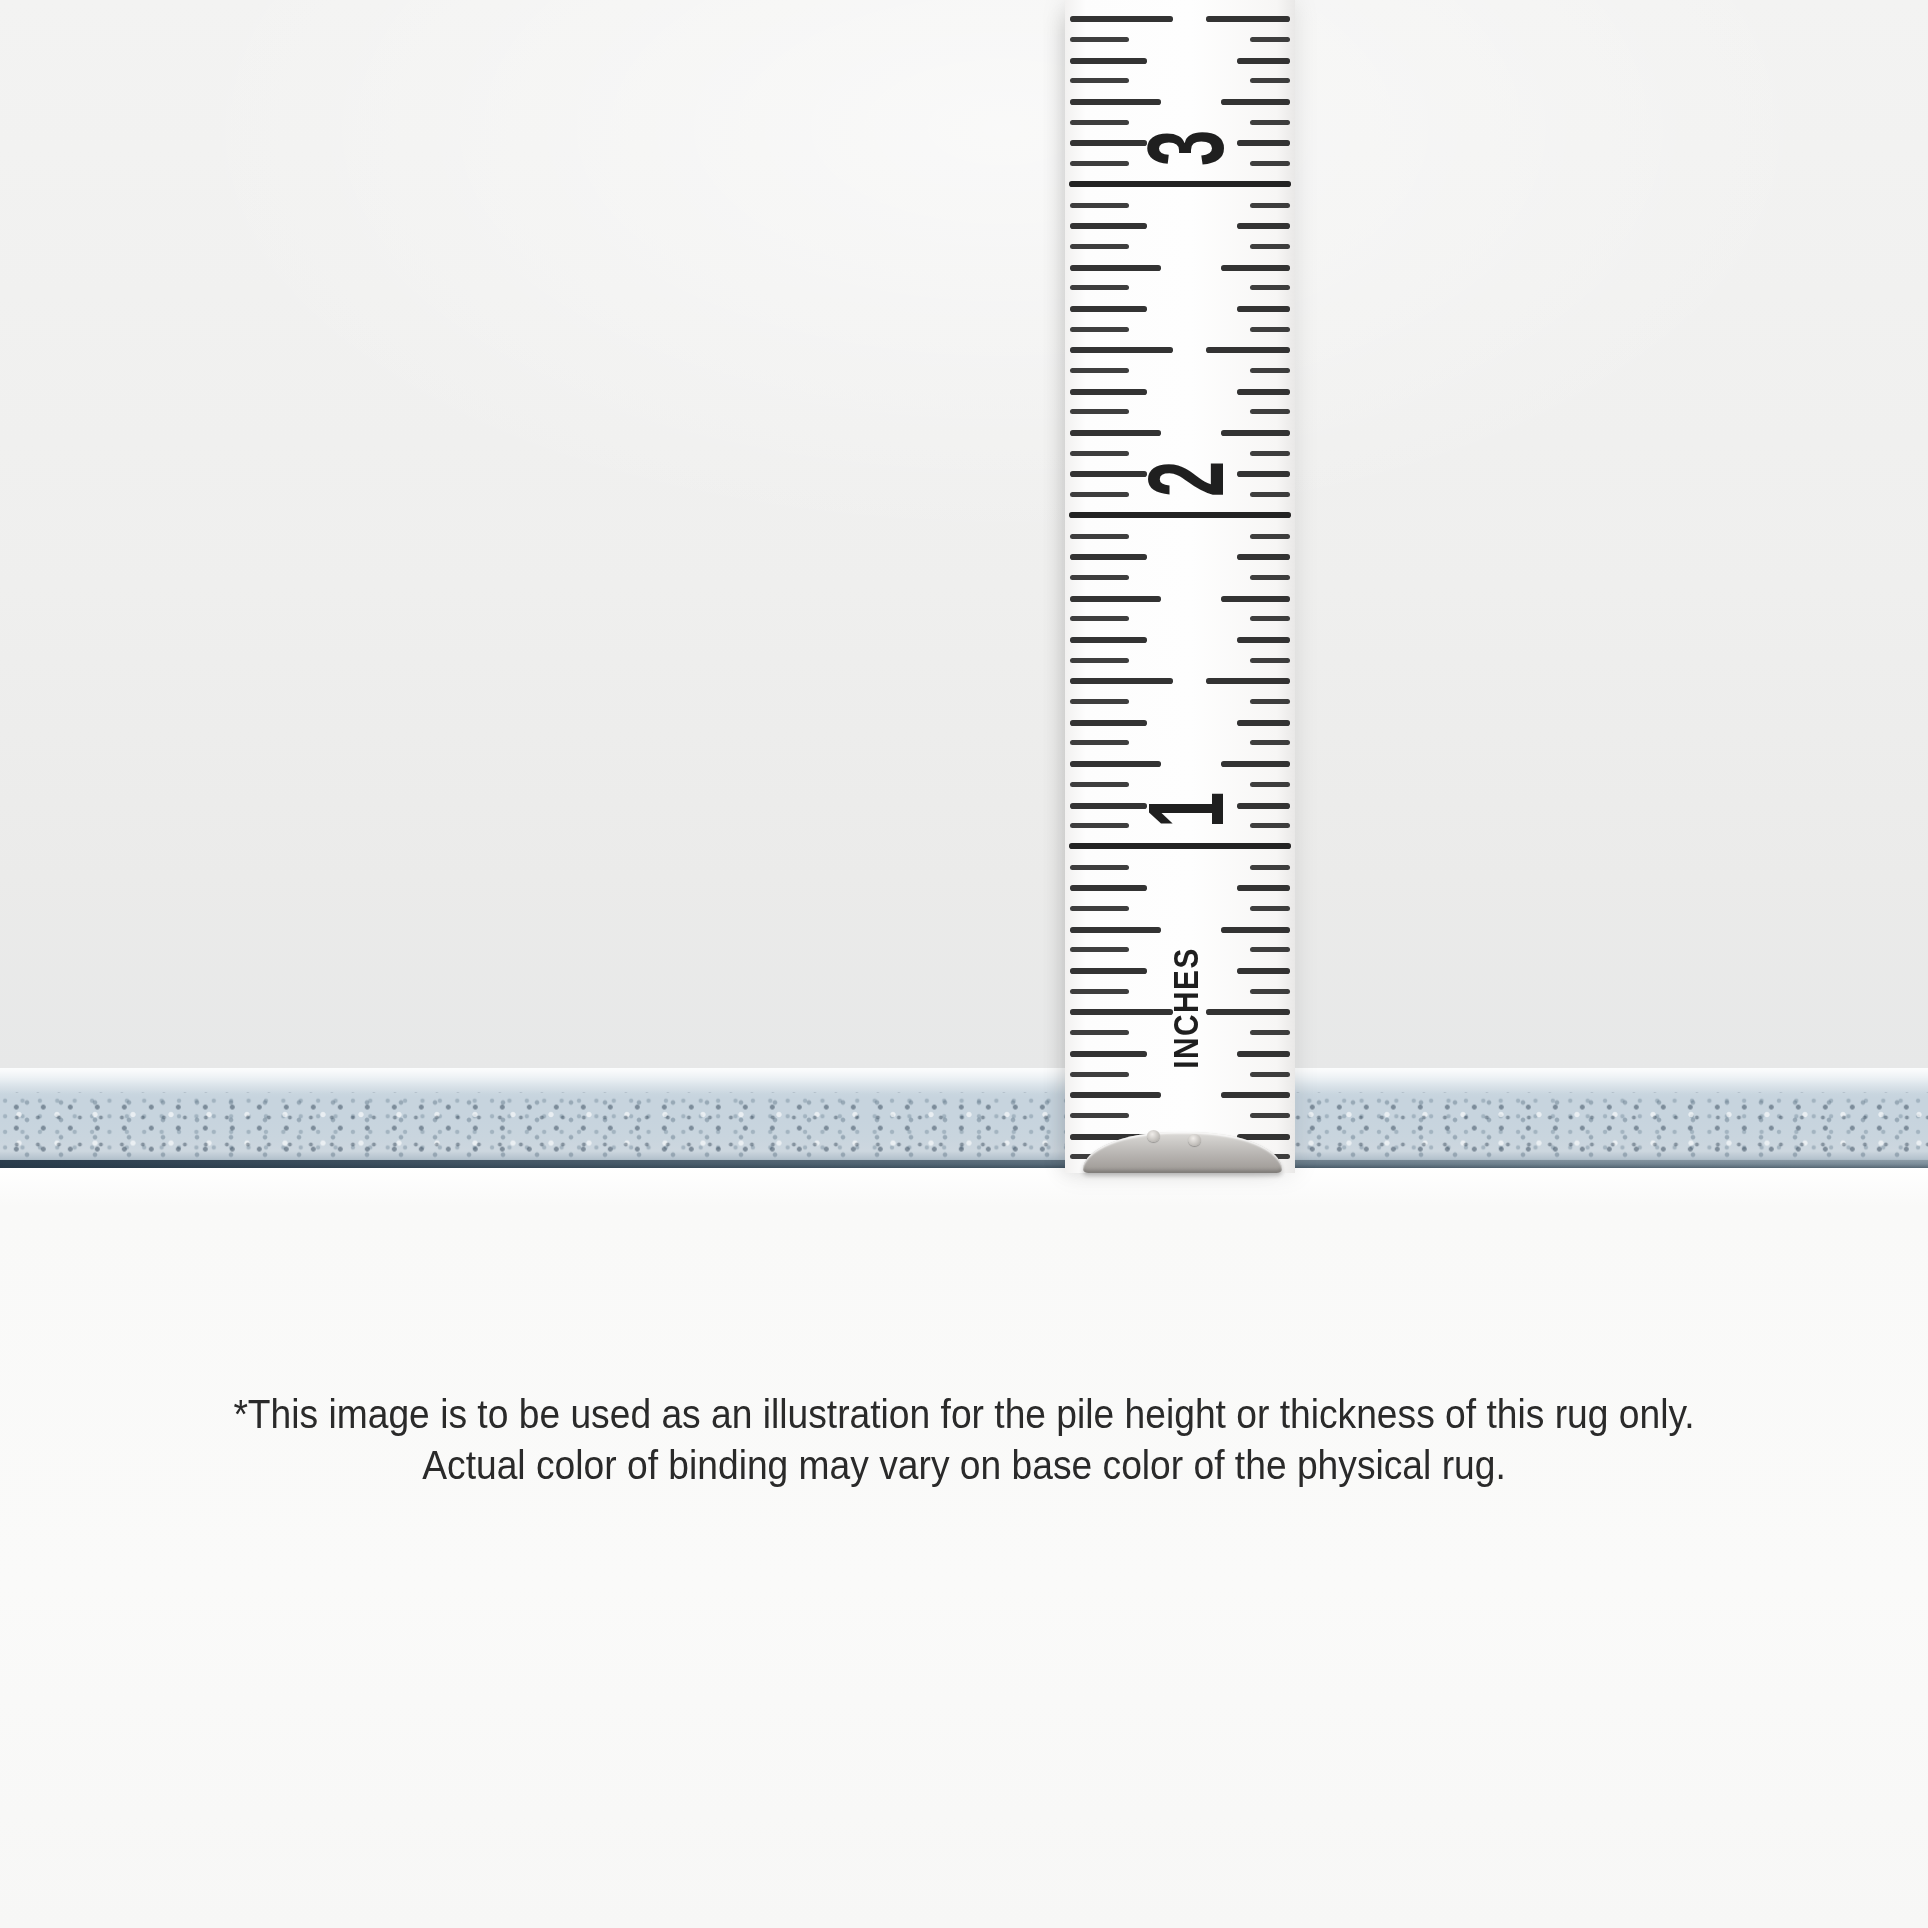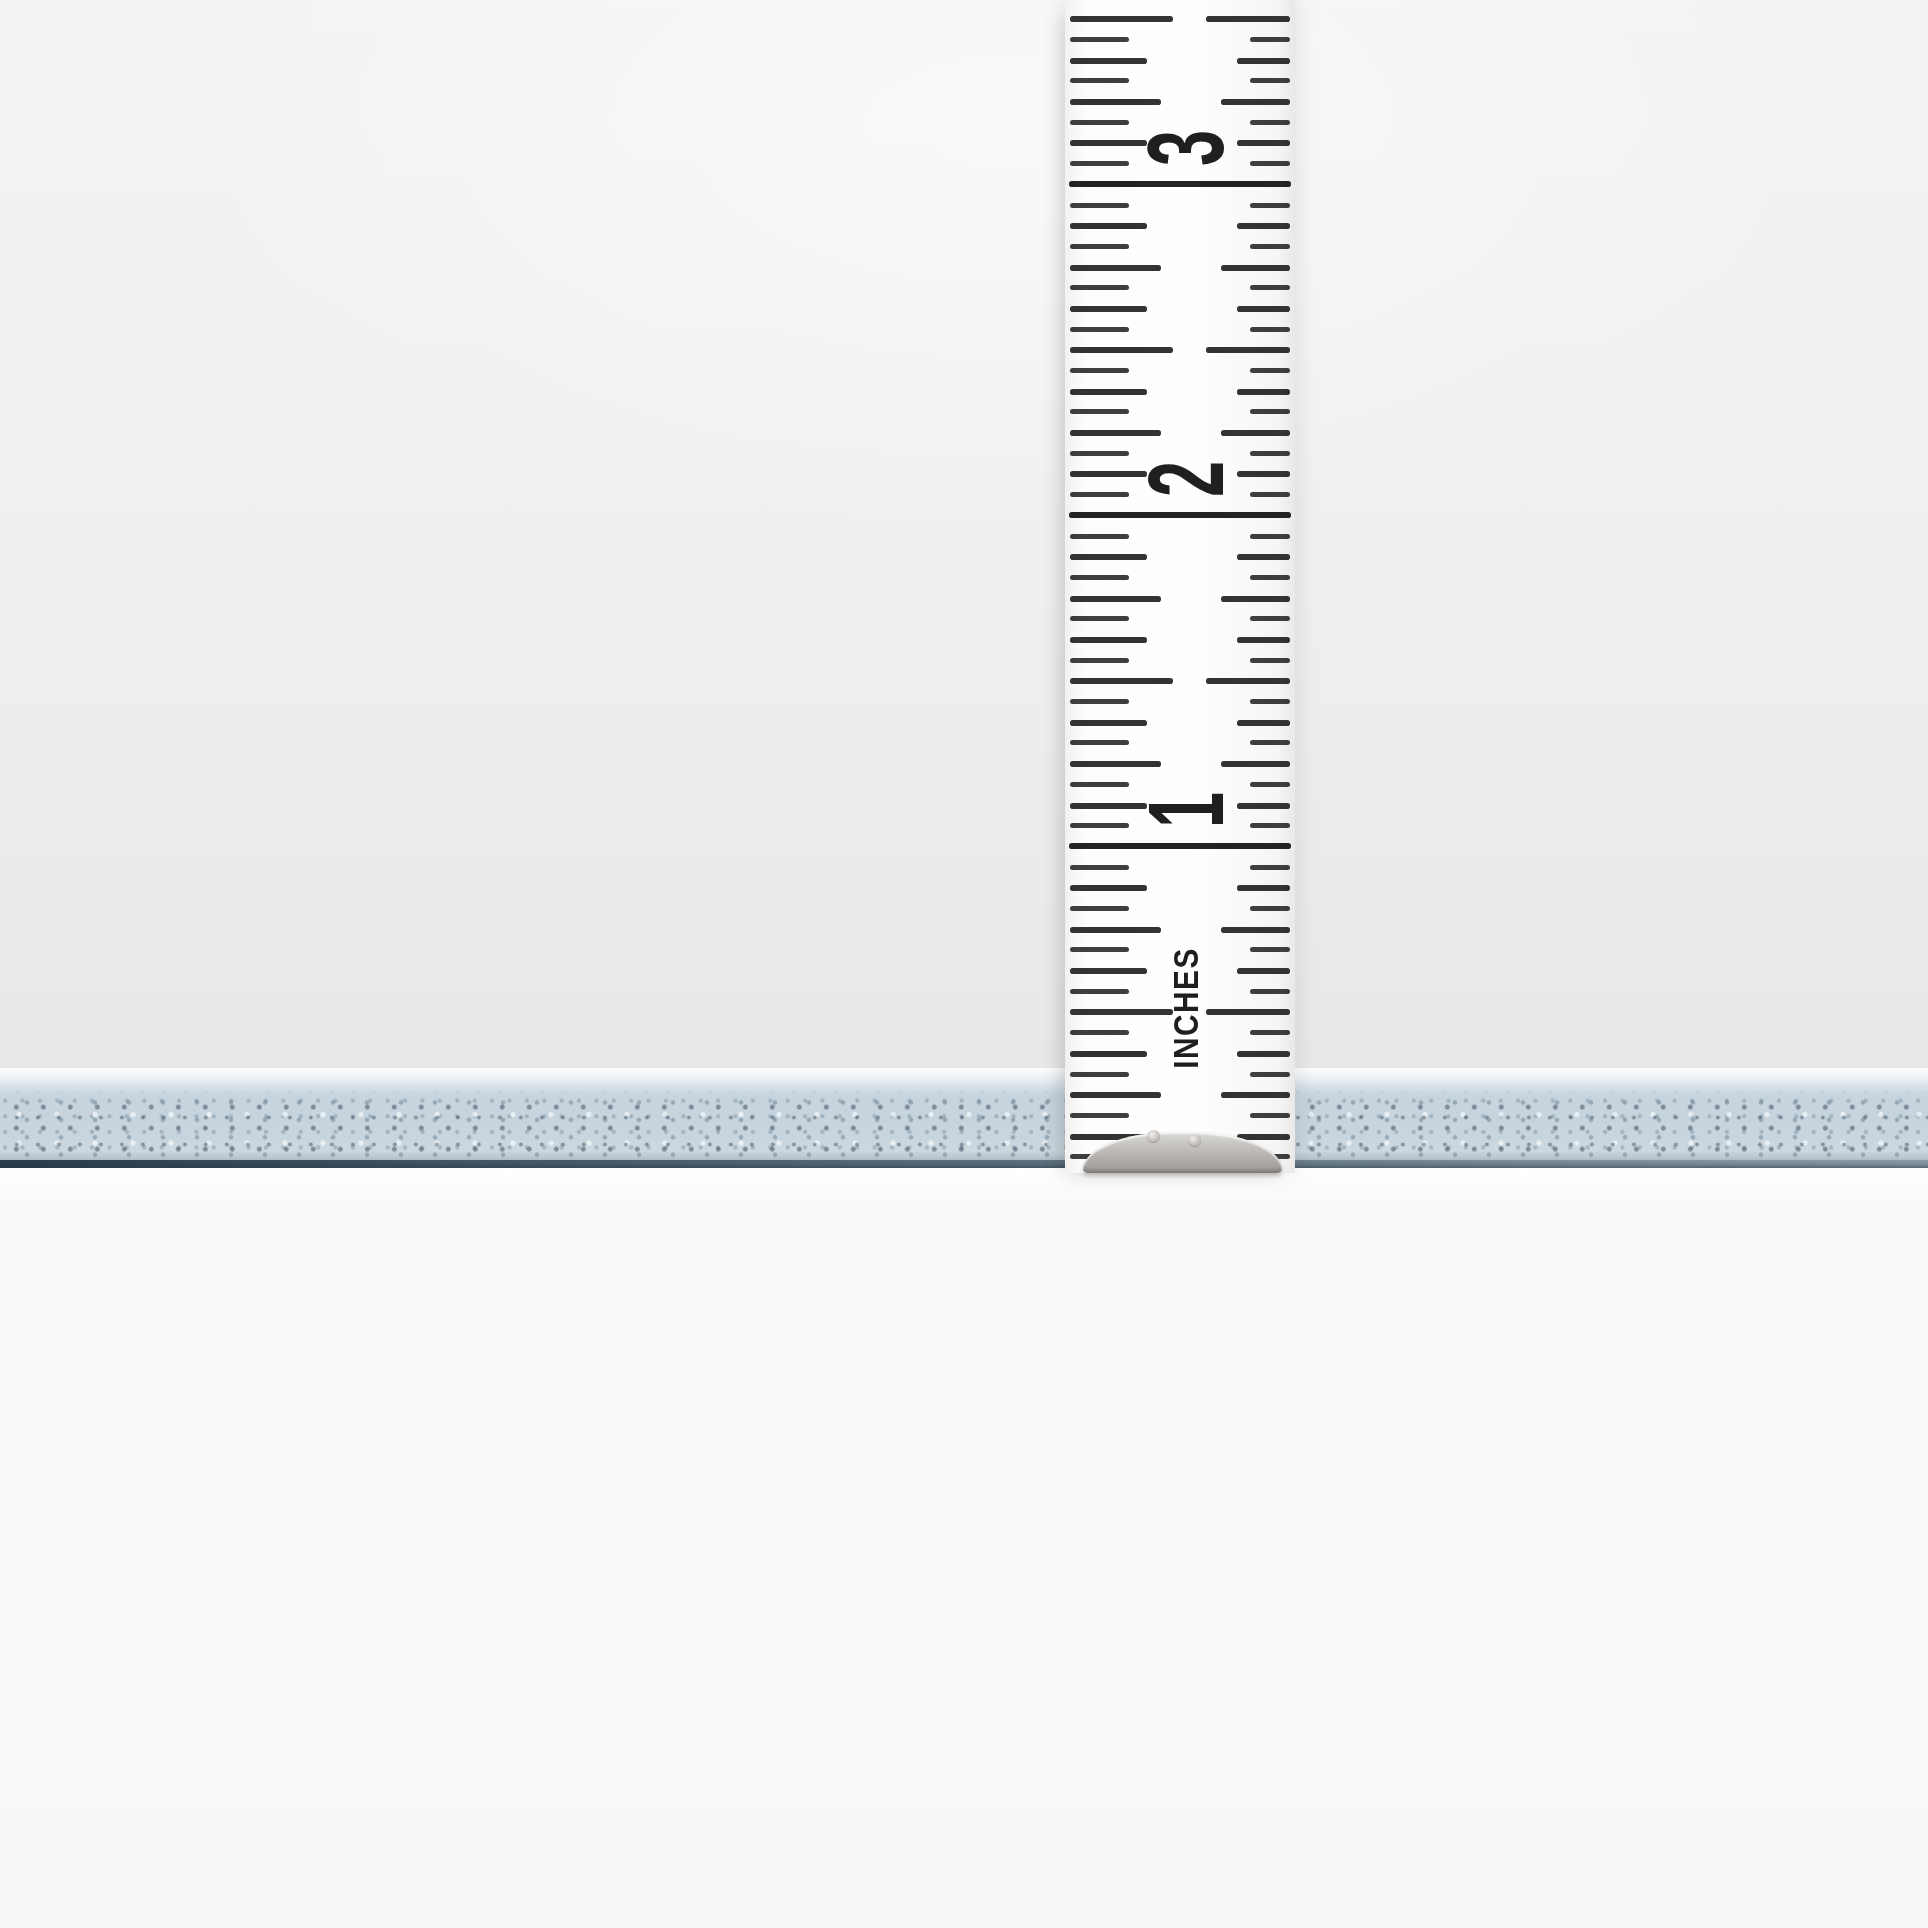--- a/index.html
+++ b/index.html
@@ -251,14 +251,18 @@
       </div>
     <div class="unit-label">
       <span>INCHES</span>
     </div>
     <div class="end-clip">
       <div class="rivet r1"></div>
       <div class="rivet r2"></div>
     </div>
   </div>
 
+  <div class="disclaimer">
+    <div>*This image is to be used as an illustration for the pile height or thickness of this rug only.</div>
+    <div>Actual color of binding may vary on base color of the physical rug.</div>
+  </div>
 </div>
 
 
 </body></html>

